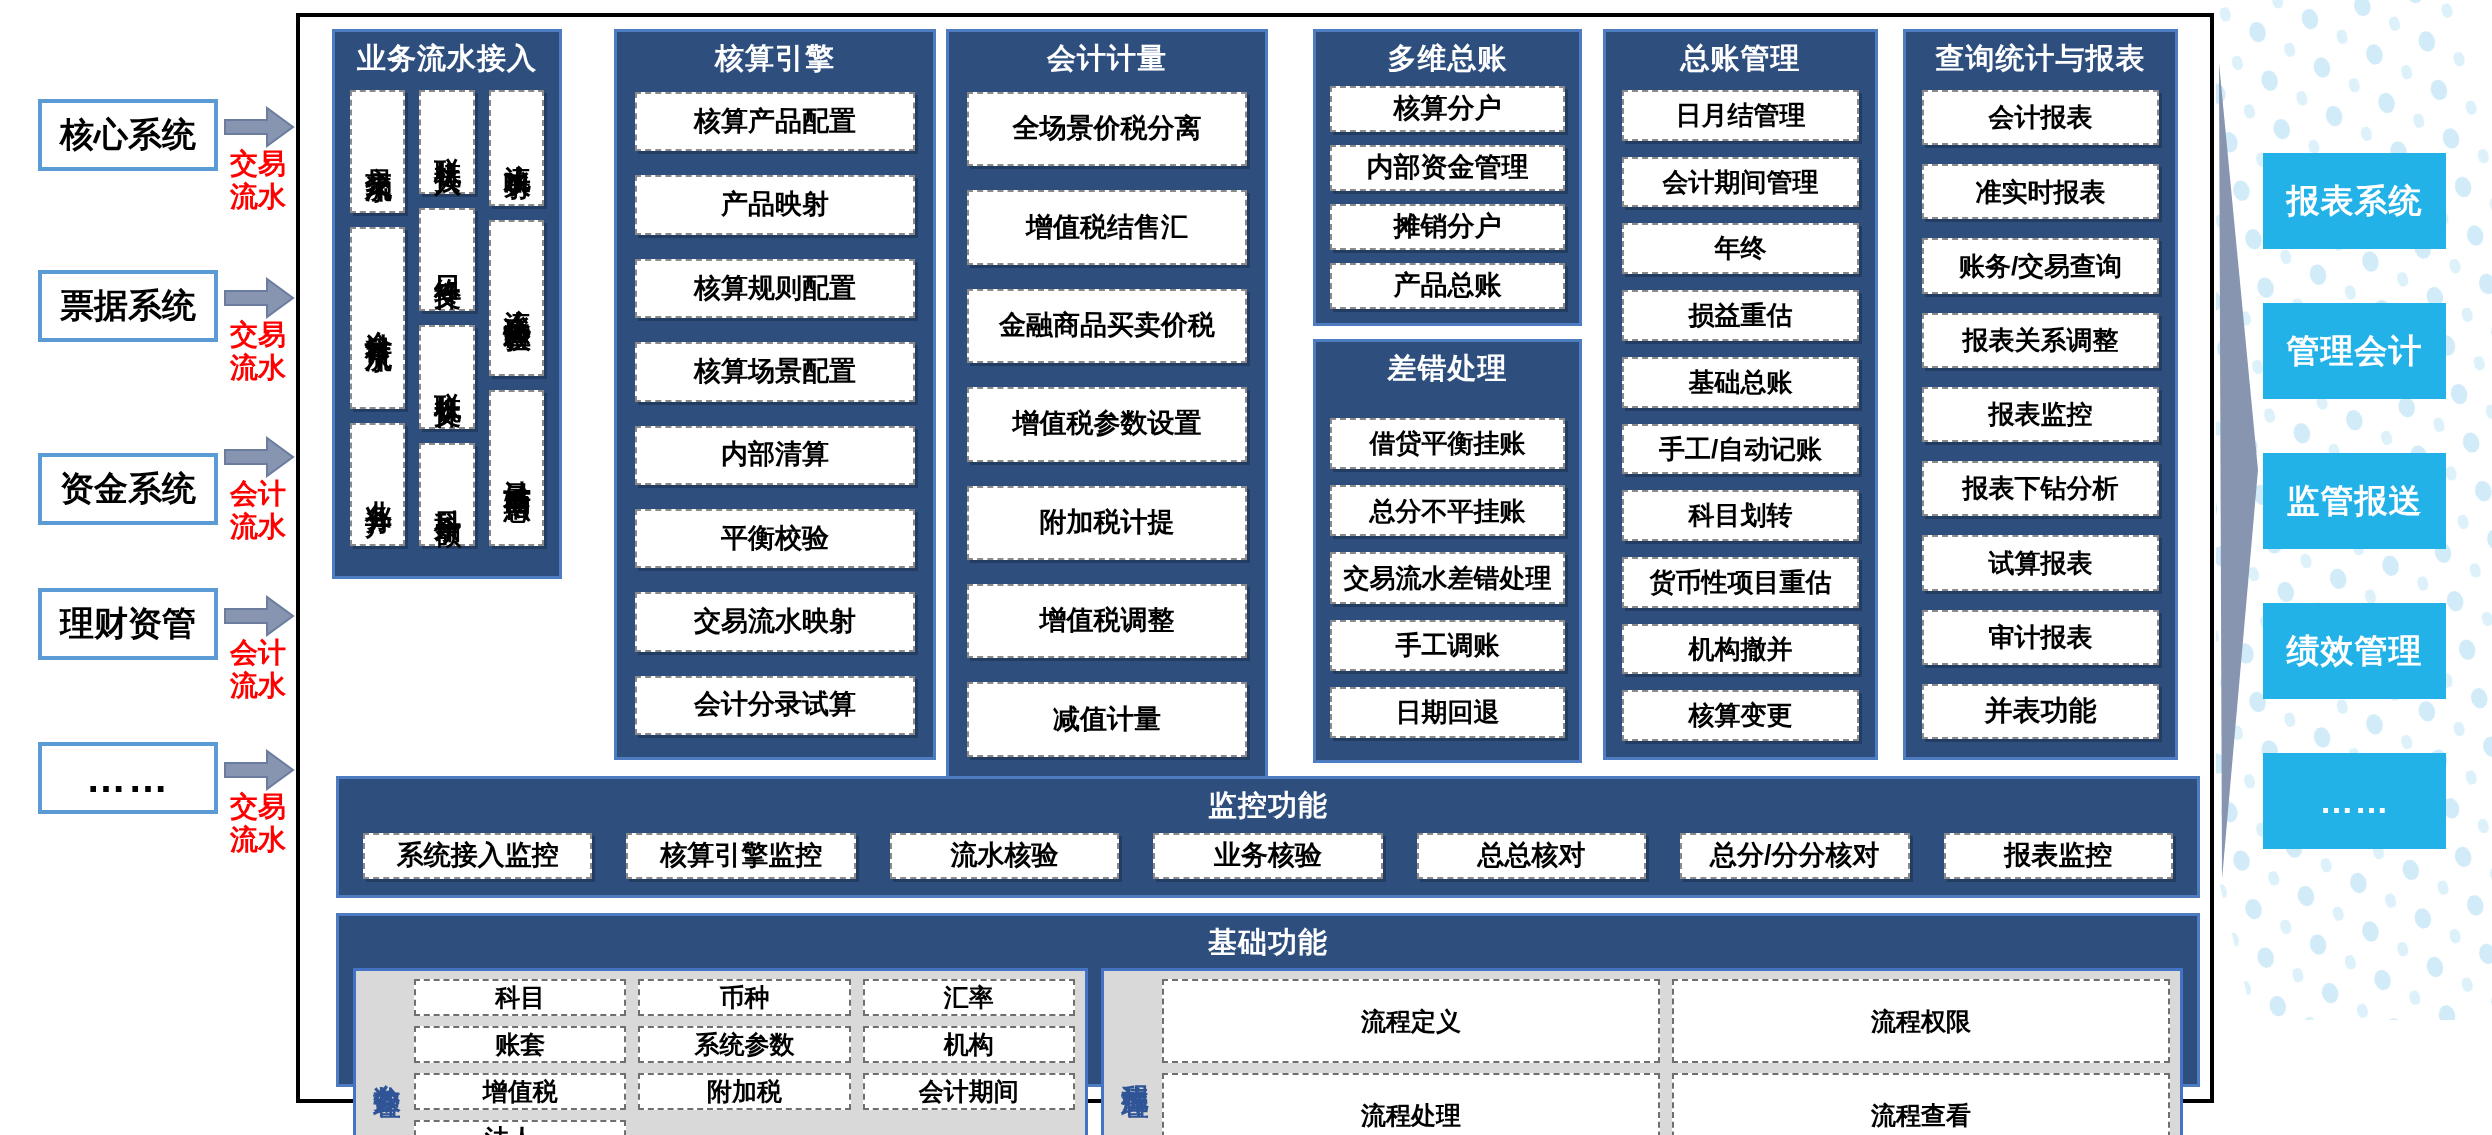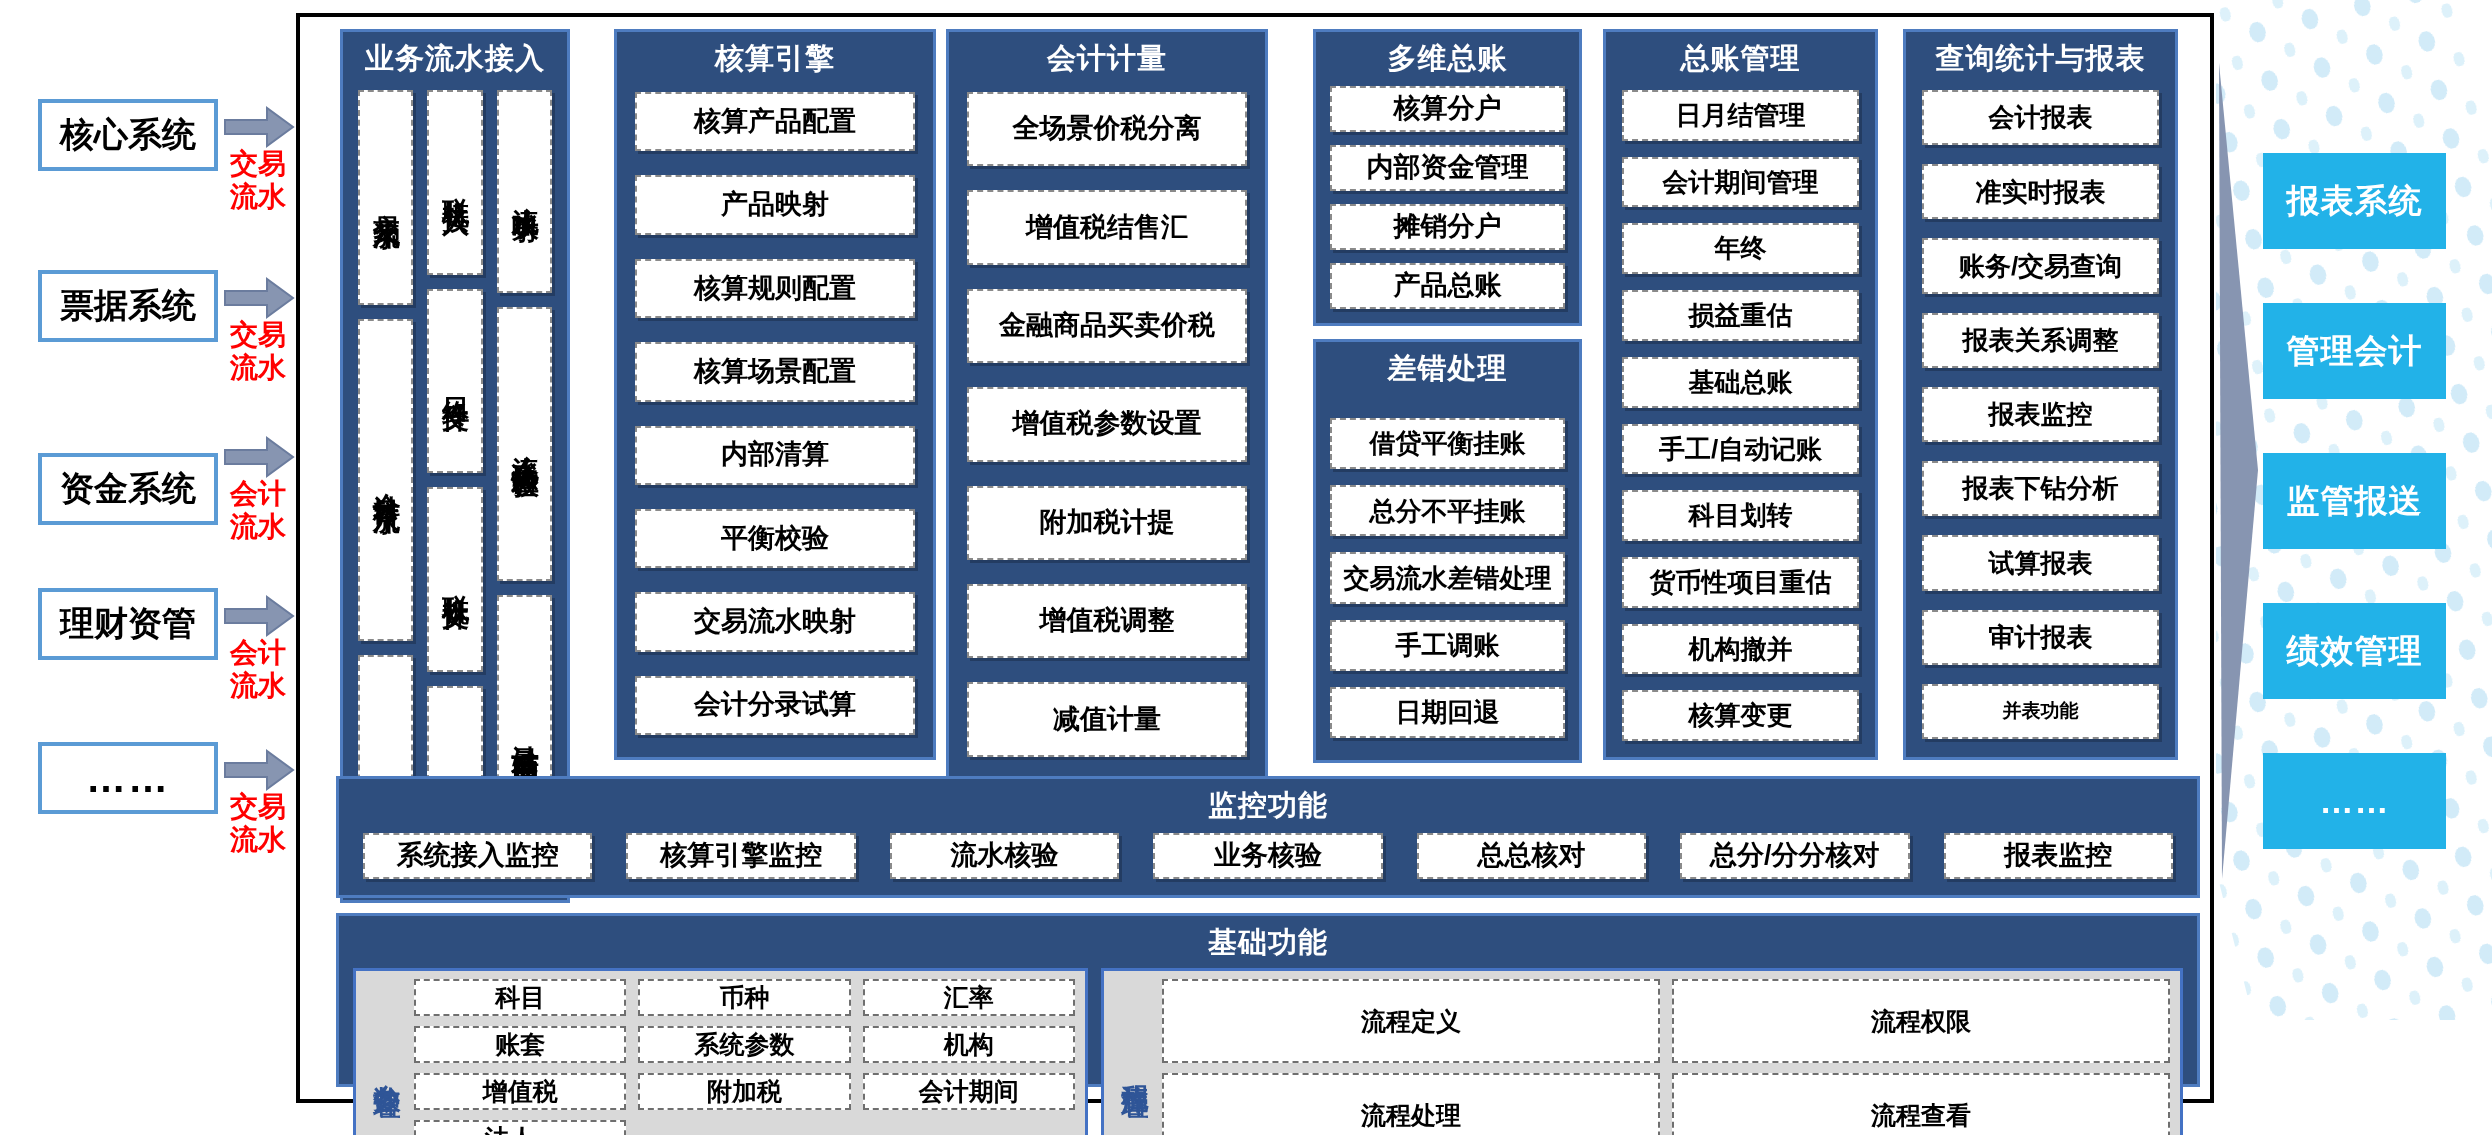--- a/index.html
+++ b/index.html
@@ -110,21 +110,21 @@
     </svg>
 
   <div class="flow-label" style="top:147px">交易流水</div>
   <div class="flow-label" style="top:318px">交易流水</div>
   <div class="flow-label" style="top:477px">会计流水</div>
   <div class="flow-label" style="top:636px">会计流水</div>
   <div class="flow-label" style="top:790px">交易流水</div>
 
   <div id="main-box"></div>
 
-  <div class="panel" id="p-biz" style="left:340px; top:29px; width:230px; height:874px;">
+  <div class="panel" id="p-biz" style="left:332px; top:29px; width:230px; height:550px;">
     <div class="panel-title">业务流水接入</div>
     <div class="cols">
       <div class="vcol">
         <div class="wbox vtext f4">交易流水</div>
         <div class="wbox vtext f6">会计科目流水</div>
         <div class="wbox vtext f4">业务分户</div>
       </div>
       <div class="vcol">
         <div class="wbox vtext f1">联机接入</div>
         <div class="wbox vtext f1">日终文件</div>
@@ -208,21 +208,21 @@
     <div class="panel-title">查询统计与报表</div>
     <div class="stack g19" style="padding:8px 16px 18px;">
       <div class="wbox" style="font-size:26px">会计报表</div>
       <div class="wbox" style="font-size:26px">准实时报表</div>
       <div class="wbox" style="font-size:26px">账务/交易查询</div>
       <div class="wbox" style="font-size:26px">报表关系调整</div>
       <div class="wbox" style="font-size:26px">报表监控</div>
       <div class="wbox" style="font-size:26px">报表下钻分析</div>
       <div class="wbox" style="font-size:26px">试算报表</div>
       <div class="wbox" style="font-size:26px">审计报表</div>
-      <div class="wbox" style="font-size:19px">并表功能</div>
+      <div class="wbox" style="font-size:28px">并表功能</div>
     </div>
   </div>
 
   <div class="panel" id="p-mon" style="left:336px; top:776px; width:1864px; height:122px;">
     <div class="panel-title">监控功能</div>
     <div class="mrow">
       <div class="wbox">系统接入监控</div>
       <div class="wbox">核算引擎监控</div>
       <div class="wbox">流水核验</div>
       <div class="wbox">业务核验</div>

